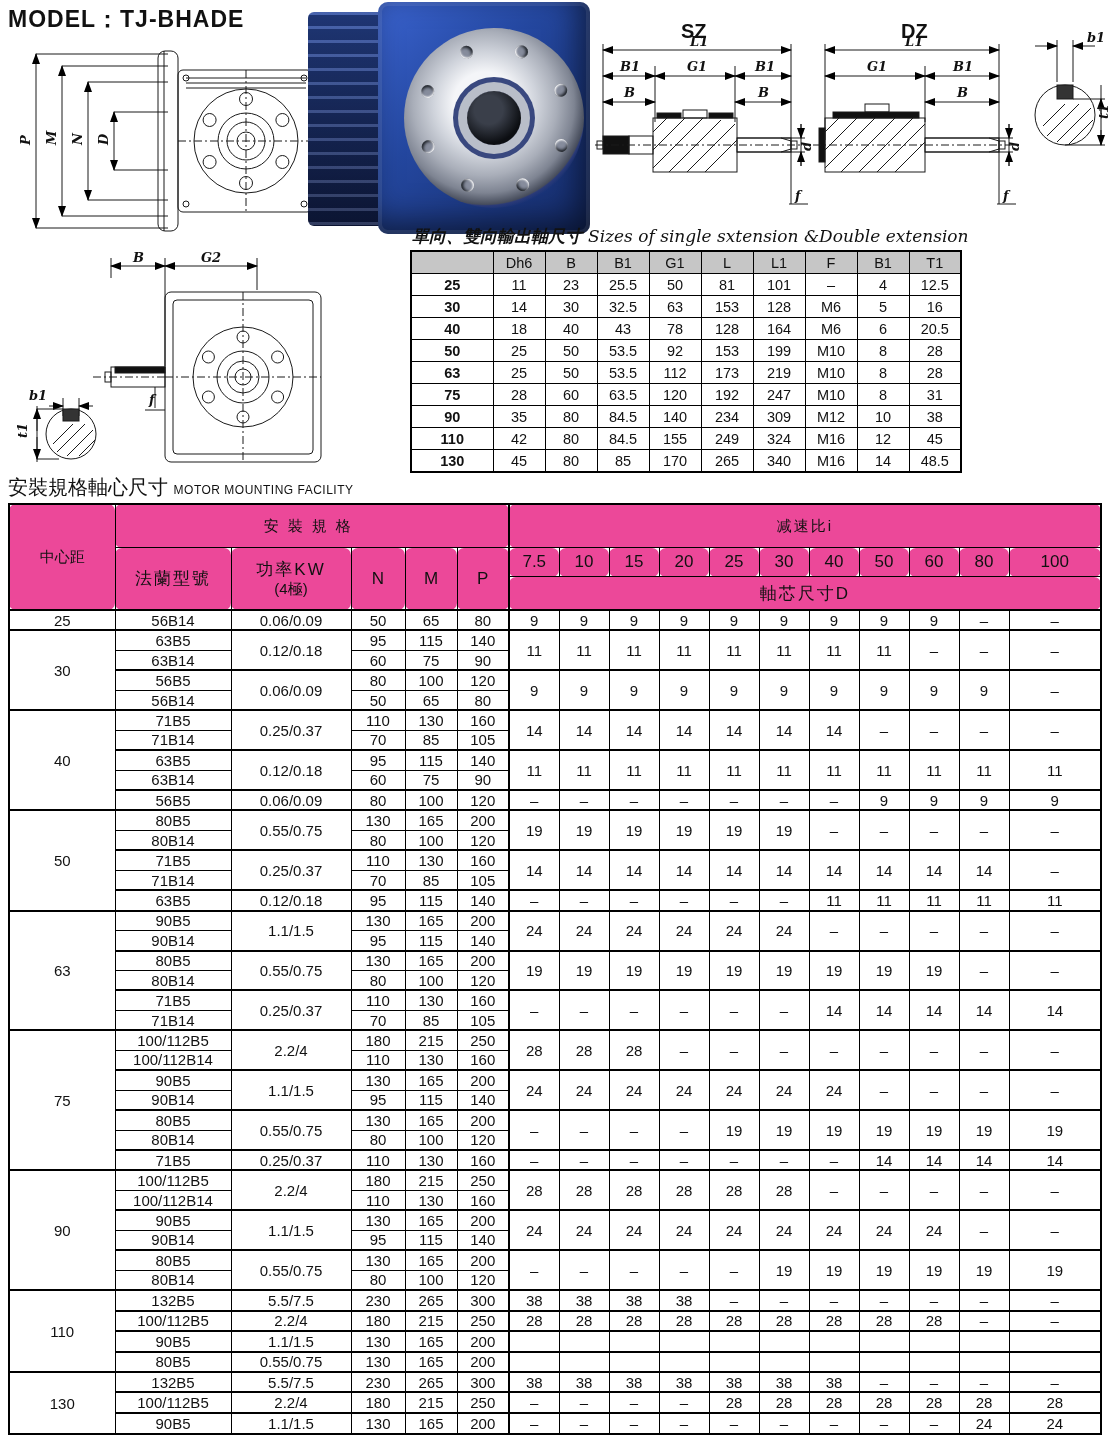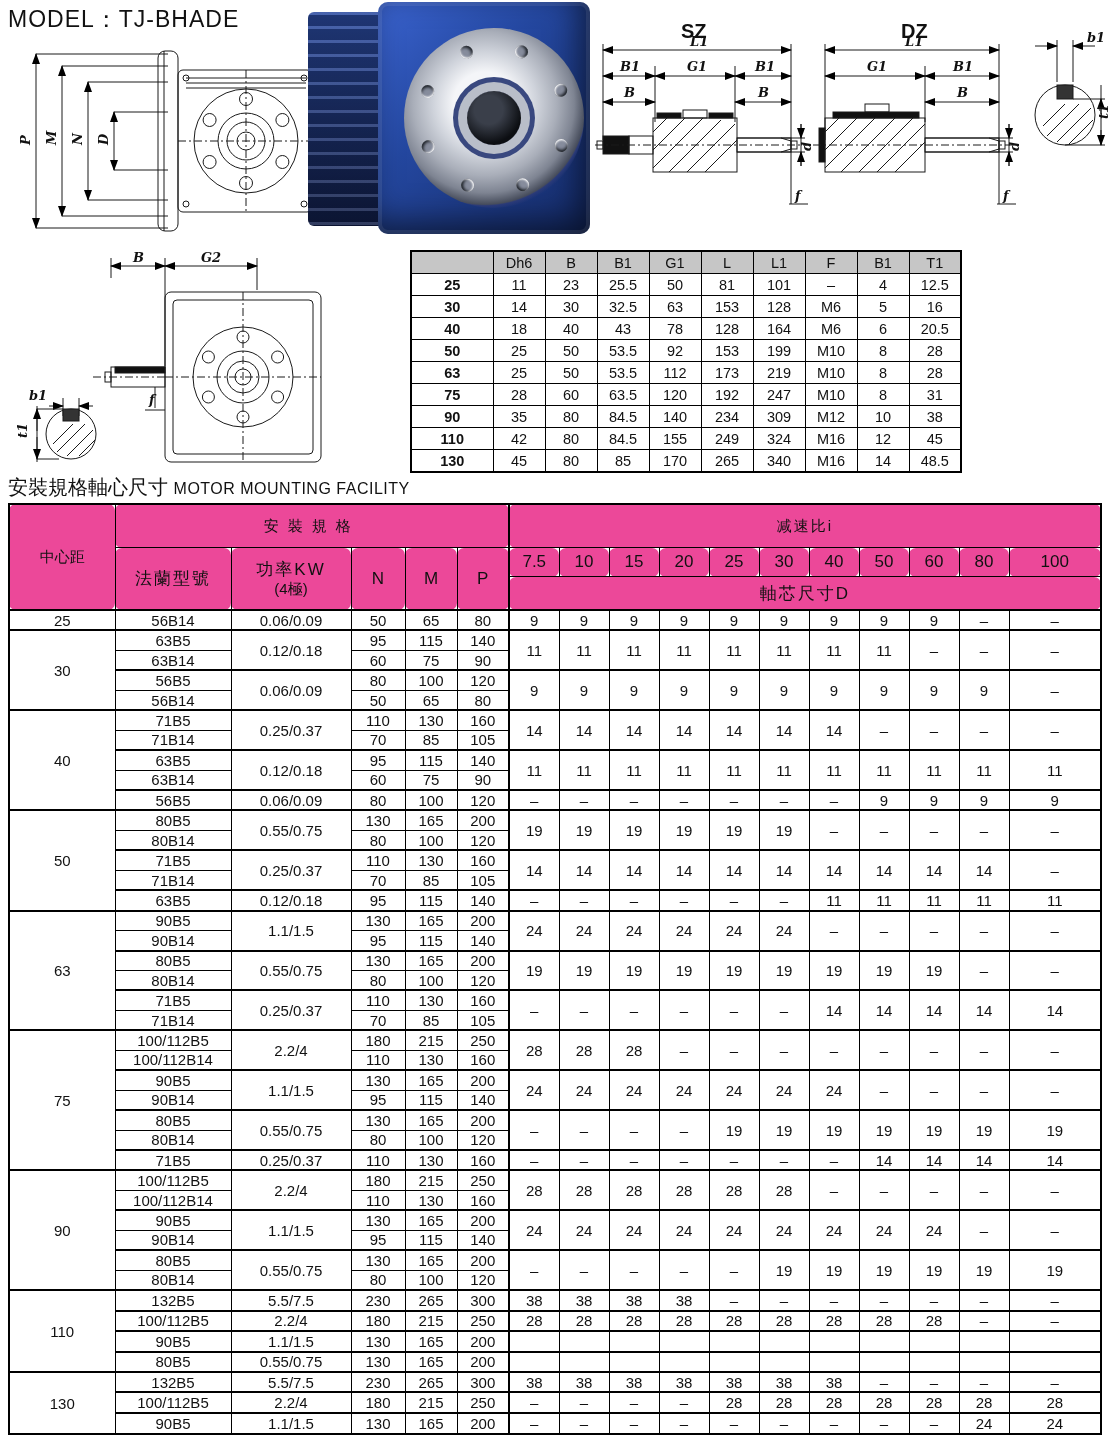--- a/index.html
+++ b/index.html
@@ -1,26 +1,26 @@
 <!DOCTYPE html>
 <html><head>
 <meta charset="utf-8">
 <style>
   html,body{margin:0;padding:0;background:#fff;}
   .page{position:relative;width:1110px;height:1437px;background:#fff;overflow:hidden;
         font-family:"Liberation Sans",sans-serif;color:#111;}
   .abs{position:absolute;}
 
-  .model-title{left:8px;top:4px;font-size:23px;font-weight:normal;letter-spacing:1px;}
+  .model-title{left:8px;top:4px;font-size:23px;font-weight:bold;letter-spacing:1px;}
 
   
   .caption{left:412px;top:225px;font-family:"DejaVu Serif",serif;font-style:italic;font-size:17px;white-space:nowrap;}
   .caption .zh{font-weight:bold;margin-right:6px;}
   .heading2{left:8px;top:474px;font-size:20px;white-space:nowrap;}
-  .heading2 .en{font-size:16px;letter-spacing:.5px;}
+  .heading2 .en{font-size:12px;letter-spacing:.5px;}
 
   
   table{border-collapse:collapse;table-layout:fixed;}
   .shaft-table{left:410px;top:250px;width:552px;height:213px;border:2px solid #000;}
   .shaft-table td,.shaft-table th{border:1px solid #000;text-align:center;vertical-align:middle;
       font-size:14.5px;font-weight:normal;padding:0;height:21px;overflow:hidden;}
   .shaft-table thead th{background:#c6c6c6;}
   .shaft-table tbody th{font-weight:bold;}
 
   
@@ -245,20 +245,23 @@
     <text class="dim" x="310" y="26">L1</text>
     <text class="dim" x="272" y="51">G1</text>
     <text class="dim" x="358" y="51">B1</text>
     <text class="dim" x="362" y="77">B</text>
     <text class="dim" x="408" y="180">f</text>
     <text class="dim" transform="rotate(-90 424 131)" x="424" y="131">d</text>
     <text class="dim" x="492" y="22">b1</text>
     <text class="dim" transform="rotate(-90 513 99)" x="513" y="99">t1</text>
   </svg>
 
+  <div class="abs caption">
+    <span class="zh">單向、雙向輸出軸尺寸</span><span>Sizes of single sxtension &amp;Double extension</span>
+  </div>
 
   <table class="abs shaft-table">
     <colgroup>
         <col style="width:82px">
       </colgroup>
     <thead>
         <tr id="shaft-head">
           <th></th>
           <th>Dh6</th>
           <th>B</th>

